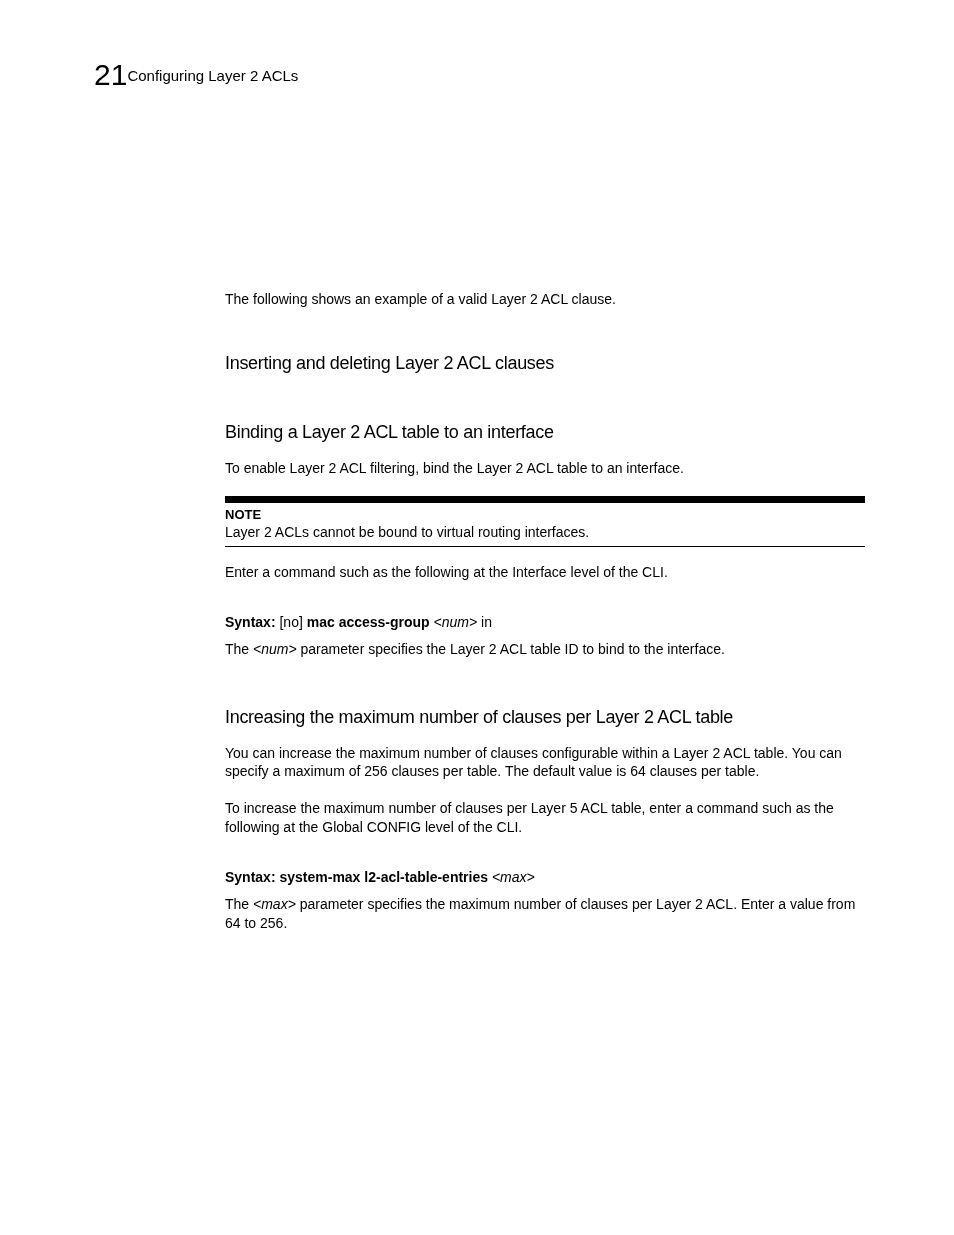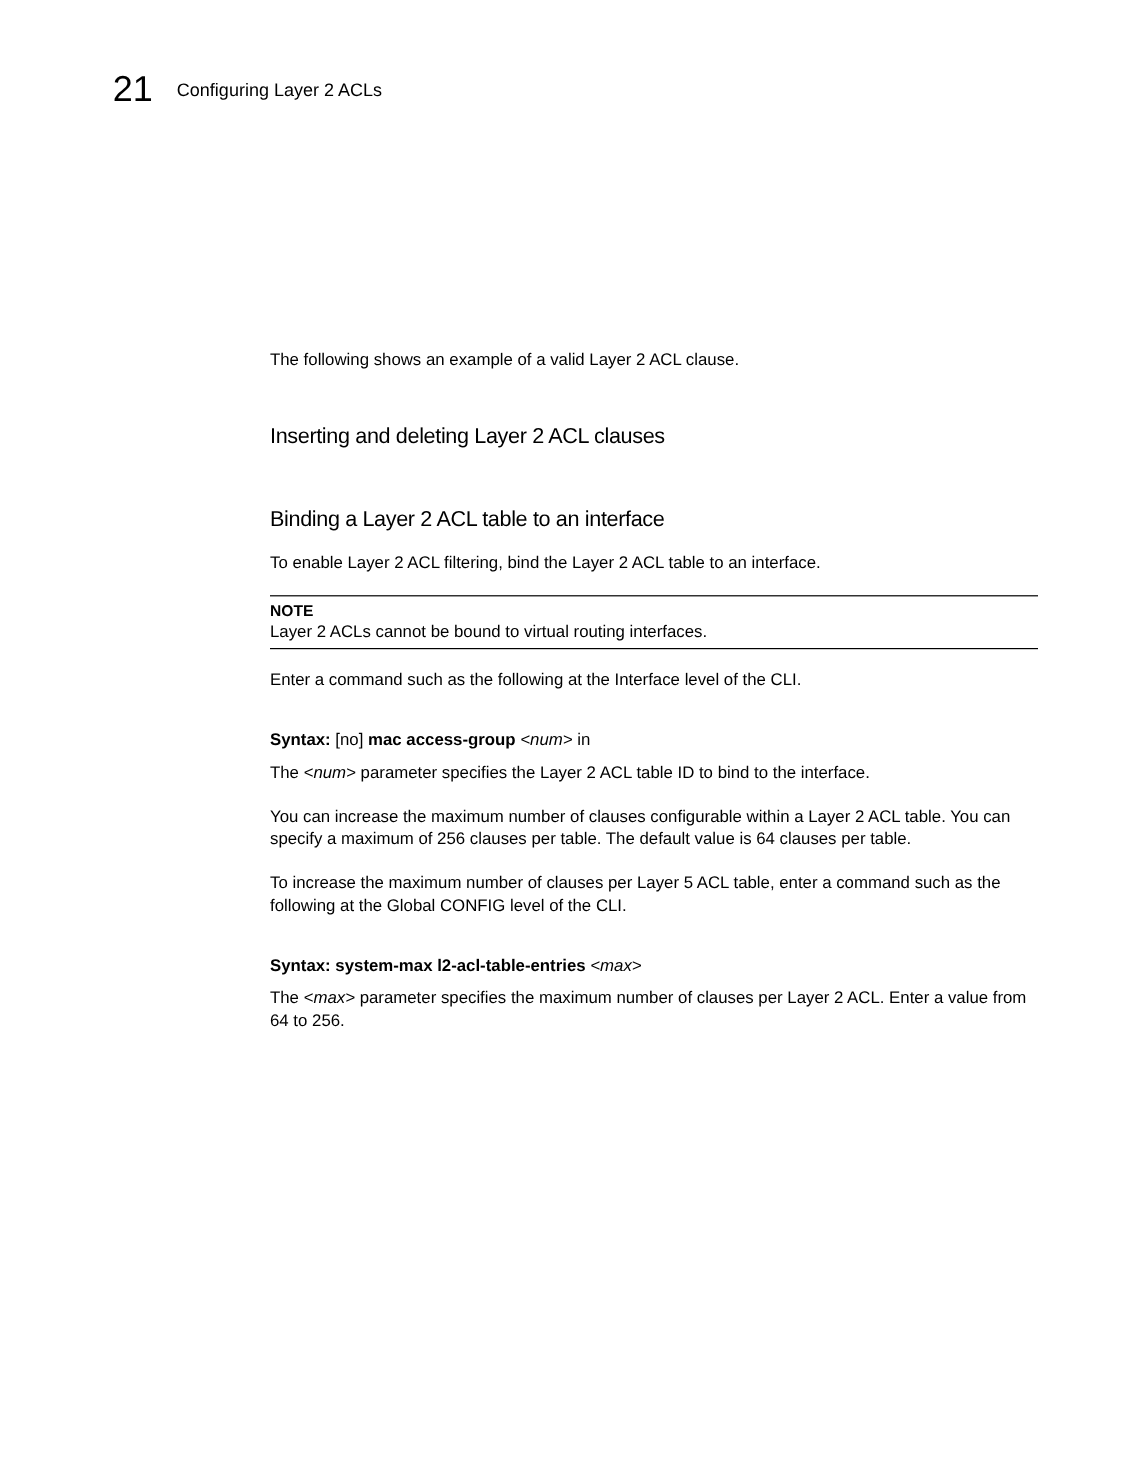--- a/index.html
+++ b/index.html
@@ -24,21 +24,21 @@
     top: 58px;
     left: 94px;
     right: 94px;
     display: flex;
     align-items: baseline;
   }
   .chapter-number {
     font-size: 30px;
     font-weight: 400;
     font-family: Arial, Helvetica, sans-serif;
-    margin-right: 20px;
+    margin-right: 0;
   }
   .chapter-title {
     font-size: 15px;
     font-family: Liberation Sans, sans-serif;
     position: relative;
     top: -4px;
   }
   .content {
     position: absolute;
     top: 290px;
@@ -53,21 +53,21 @@
   h2.section-heading {
     font-family: Arial, Helvetica, sans-serif;
     font-weight: 400;
     font-size: 18px;
     margin: 48px 0 16px 0;
     font-stretch: condensed;
     letter-spacing: -0.3px;
   }
   h2.section-heading.first { margin-top: 44px; }
   .note-block {
-    border-top: 1px solid #000000;
+    border-top: 7px solid #000000;
     border-bottom: 1px solid #000;
     padding: 4px 0 6px 0;
     margin: 10px 0 16px 0;
   }
   .note-label {
     font-size: 13px;
     font-weight: bold;
     font-stretch: condensed;
     margin: 0 0 2px 0;
   }
@@ -113,20 +113,21 @@
     <p class="syntax-line">
       <span class="syntax-label">Syntax:</span>
       <span> </span><span>[no] </span><span class="syntax-bold">mac access-group</span>
       <span class="syntax-var">&lt;num&gt;</span><span> in</span>
     </p>
 
     <p class="body-text">
       <span>The </span><span class="syntax-var">&lt;num&gt;</span><span> parameter specifies the Layer 2 ACL table ID to bind to the interface.</span>
     </p>
 
+    <h2 class="section-heading">Increasing the maximum number of clauses per Layer 2 ACL table</h2>
     <p class="body-text">You can increase the maximum number of clauses configurable within a Layer 2 ACL table.  You can specify a maximum of 256 clauses per table. The default value is 64 clauses per table.</p>
     <p class="body-text paragraph-gap">To increase the maximum number of clauses per Layer 5 ACL table, enter a command such as the following at the Global CONFIG level of the CLI.</p>
 
     <p class="syntax-line">
       <span class="syntax-label">Syntax:</span>
       <span> </span><span class="syntax-bold">system-max l2-acl-table-entries</span>
       <span class="syntax-var">&lt;max&gt;</span>
     </p>
 
     <p class="body-text">

